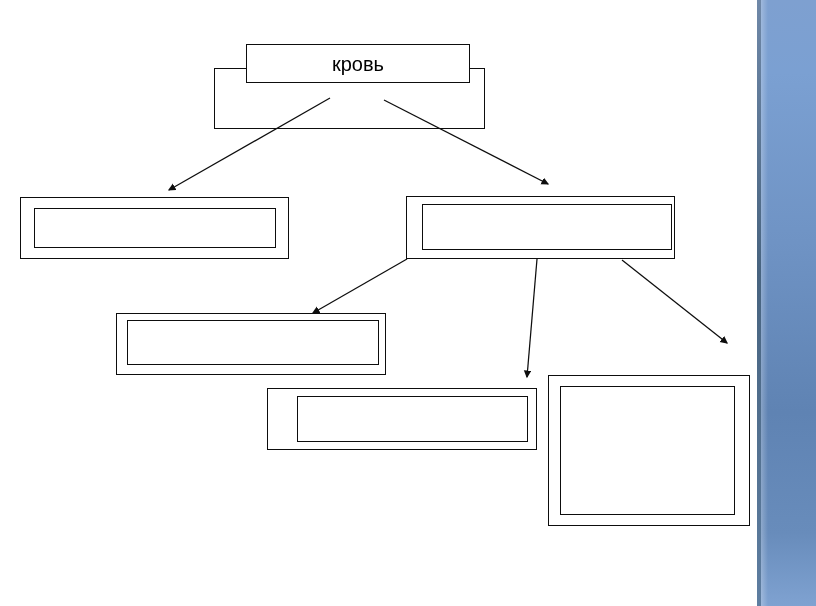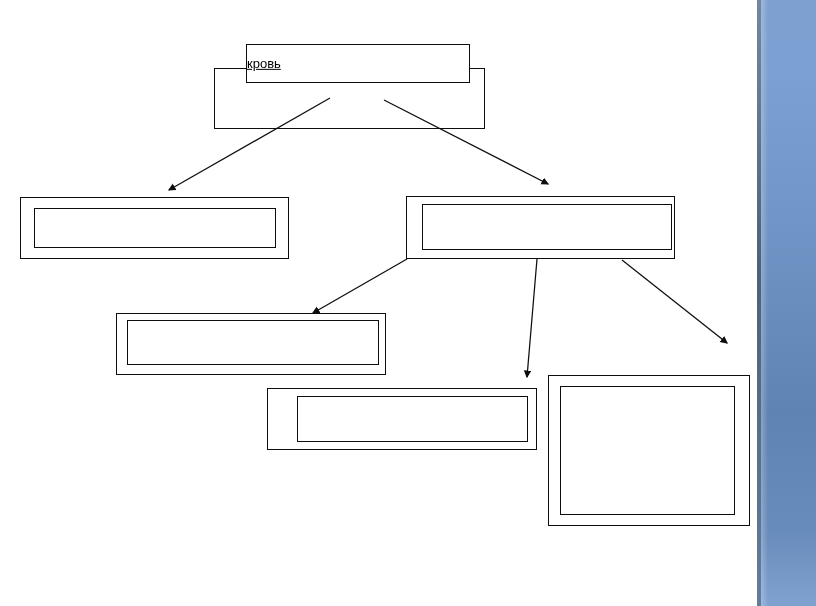--- a/index.html
+++ b/index.html
@@ -56,25 +56,25 @@
     background: transparent;
   }
   .dbox.inner {
     border: 1px solid #0d0d0d;
   }
   .dbox-label {
     position: absolute;
     left: 0; right: 0;
     top: 50%;
     transform: translateY(-50%);
-    font-size: 13px;
+    text-align: center;
+    font-size: 20px;
     color: #000000;
     line-height: 1.1;
     white-space: nowrap;
-    text-decoration: underline;
   }
 
   
   #connectors {
     position: absolute;
     top: 0; left: 0;
     width: 816px;
     height: 606px;
     pointer-events: none;
   }

